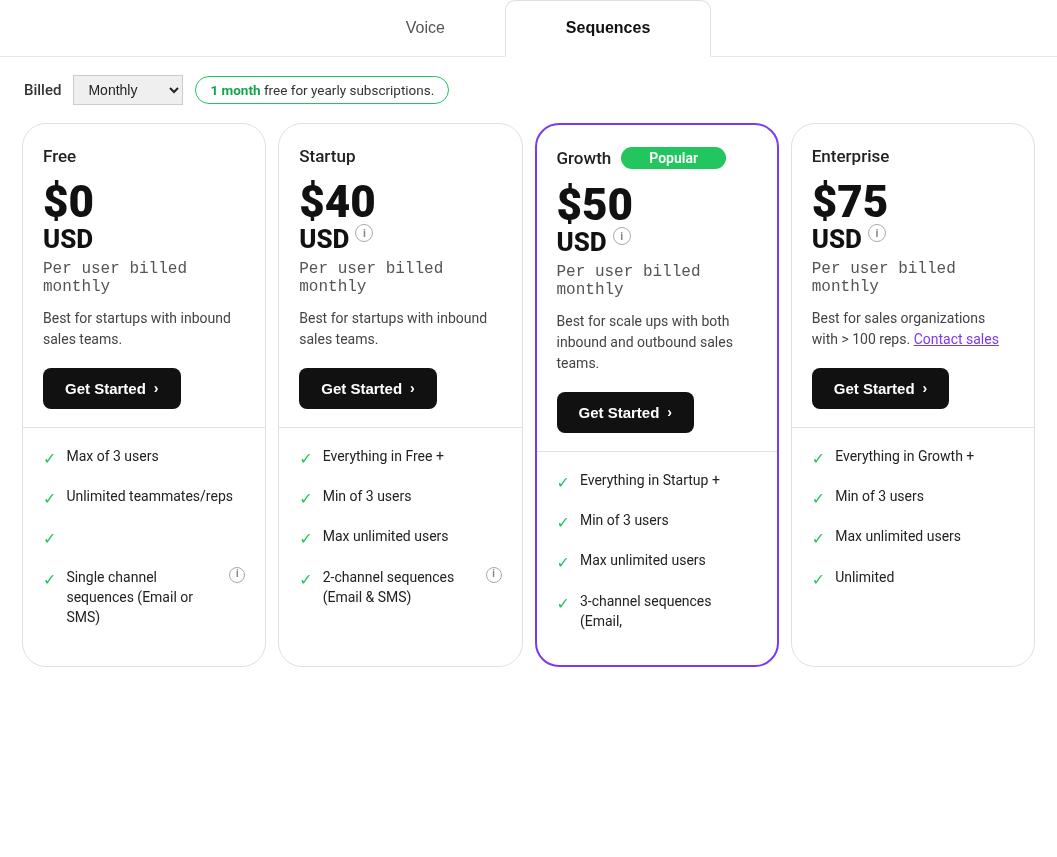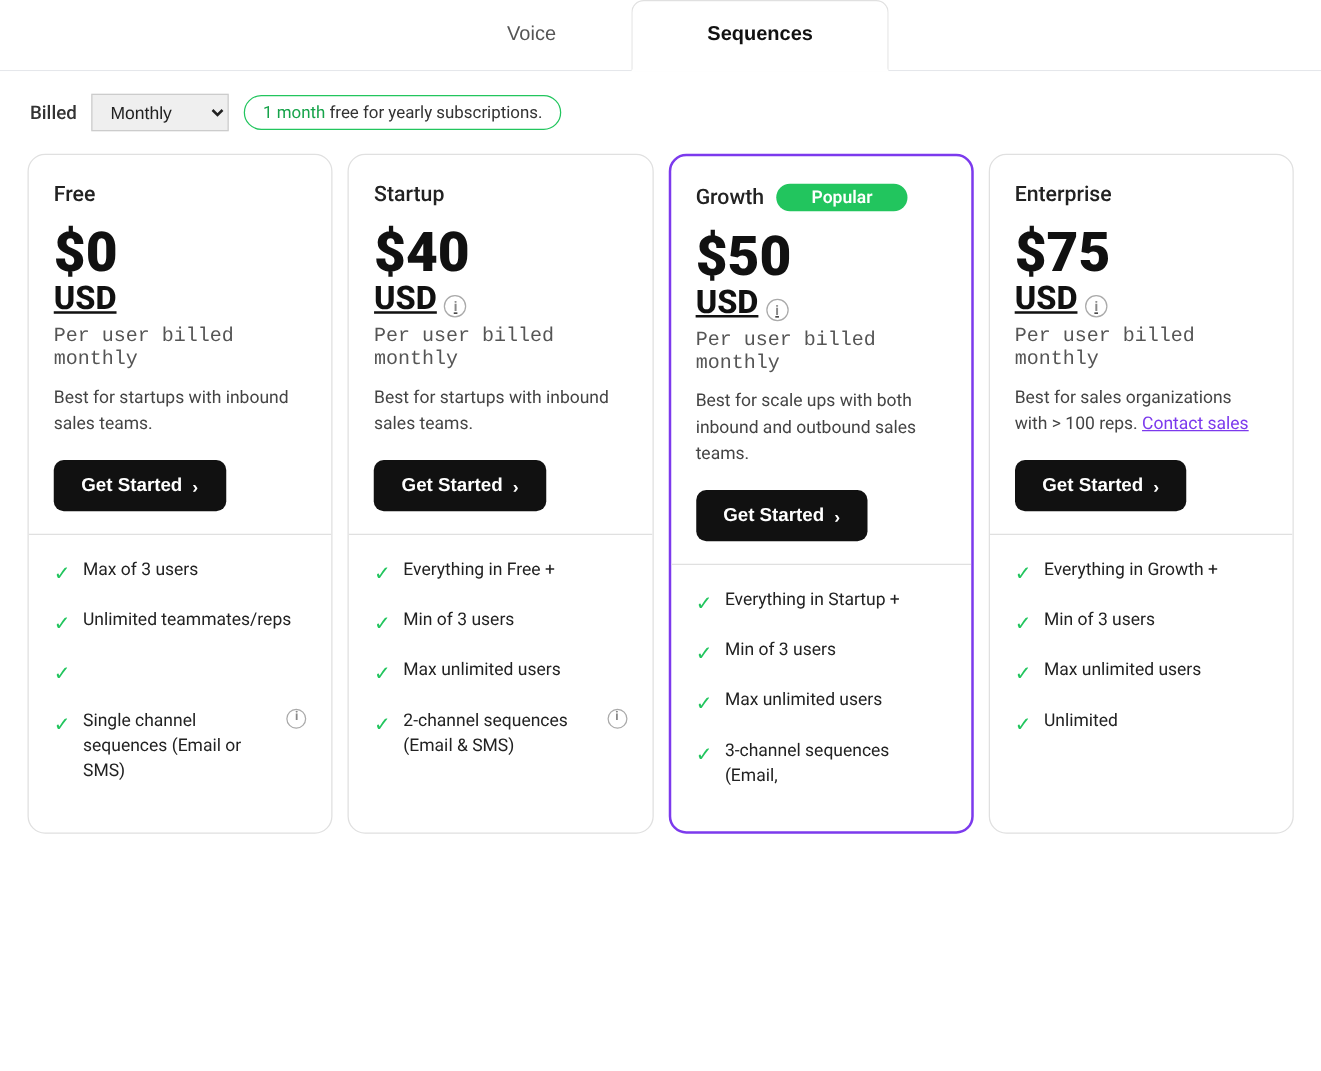--- a/index.html
+++ b/index.html
@@ -65,34 +65,34 @@
     .yearly-badge {
       background: transparent;
       border: 1.5px solid #22c55e;
       border-radius: 20px;
       padding: 5px 14px;
       font-size: 13.5px;
       color: #333;
     }
     .yearly-badge span.highlight {
       color: #16a34a;
-      font-weight: 400;
+      font-weight: 700;
     }
 
     
     .plans-grid {
       display: grid;
       grid-template-columns: repeat(4, 1fr);
       gap: 0;
       padding: 0 16px 16px 16px;
     }
 
     .plan-card {
       border: 1.5px solid #e0e0e0;
-      border-radius: 14px;
+      border-radius: 24px;
       margin: 0 6px;
       overflow: hidden;
       background: #fff;
       display: flex;
       flex-direction: column;
     }
 
     .plan-card.popular {
       border: 2.5px solid #7c3aed;
     }
@@ -125,23 +125,22 @@
       font-size: 44px;
       font-weight: 900;
       color: #111;
       line-height: 1;
     }
     .plan-price-unit {
       font-size: 26px;
       font-weight: 800;
       color: #111;
       display: flex;
-      align-items: flex-end;
+      align-items: flex-start;
       gap: 6px;
-      text-decoration: underline;
     }
     .info-icon {
       display: inline-flex;
       align-items: center;
       justify-content: center;
       width: 18px;
       height: 18px;
       border: 1.5px solid #aaa;
       border-radius: 50%;
       font-size: 11px;
@@ -165,21 +164,21 @@
       line-height: 1.5;
     }
     .contact-link {
       color: #7c3aed;
       text-decoration: underline;
       cursor: pointer;
     }
 
     .get-started-btn {
       display: inline-flex;
-      align-items: flex-end;
+      align-items: flex-start;
       gap: 8px;
       background: #111;
       color: #fff;
       border: none;
       border-radius: 8px;
       padding: 12px 22px;
       font-size: 15px;
       font-weight: 600;
       cursor: pointer;
       margin-top: 18px;

